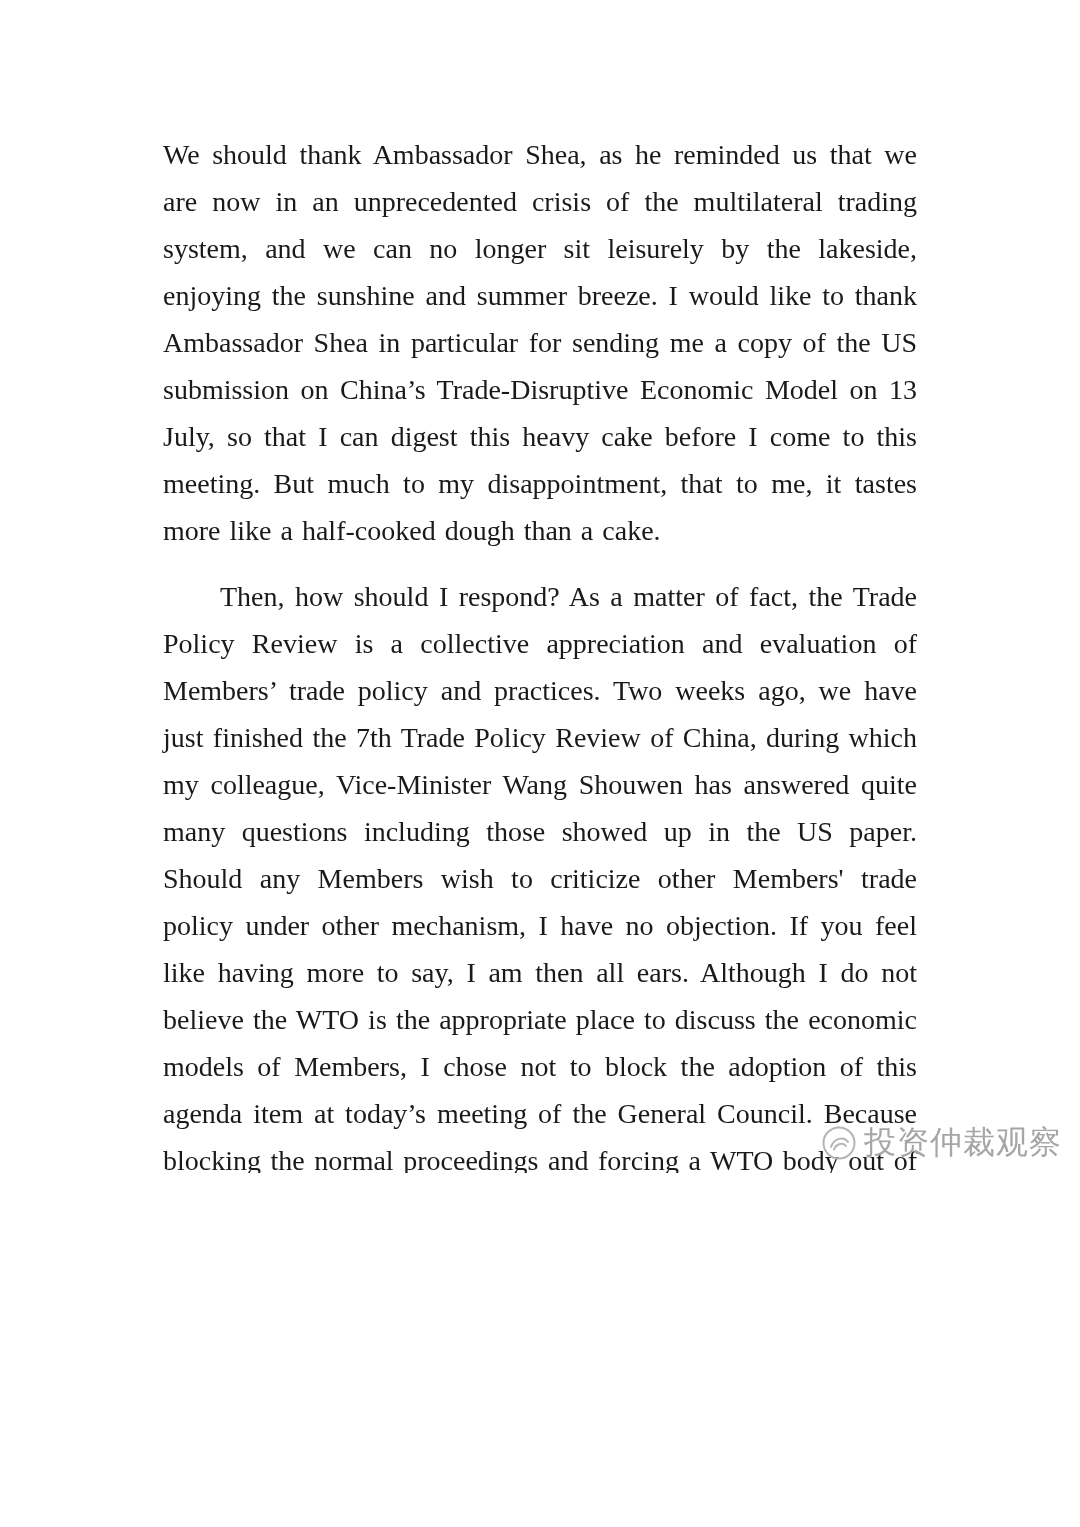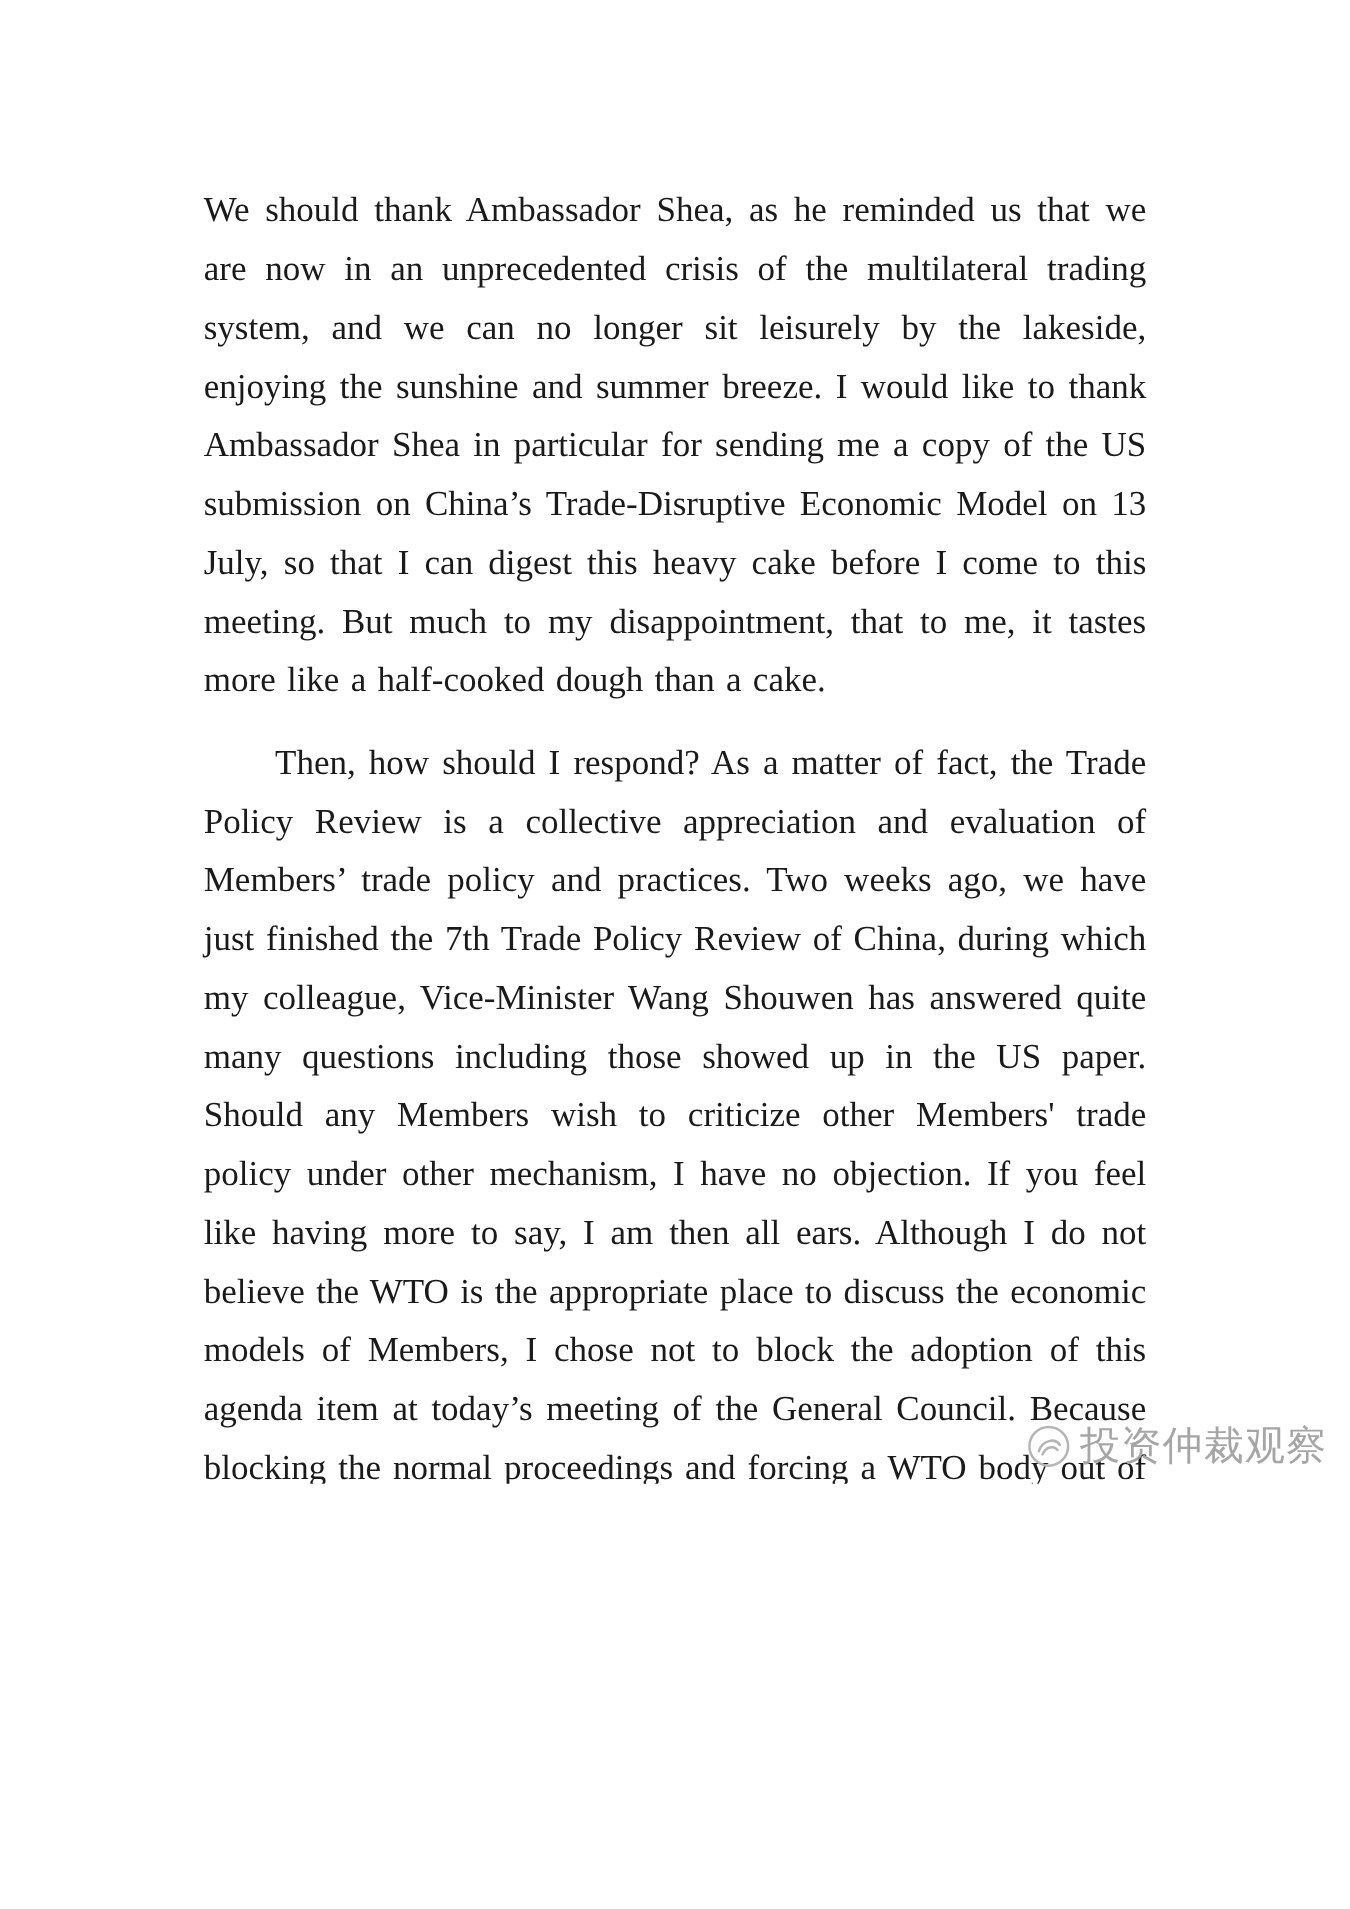--- a/index.html
+++ b/index.html
@@ -1,21 +1,21 @@
 <!DOCTYPE html>
 <html><head>
 <meta charset="utf-8">
 <style>
   * { margin: 0; padding: 0; box-sizing: border-box; }
   html, body { background: #ffffff; }
   .page {
     position: relative;
     width: 1080px;
     height: 1173px;
-    margin: 14px auto;
+    margin: 0 auto;
     background: #ffffff;
     overflow: hidden;
     font-family: "Liberation Serif", serif;
   }
   .content {
     position: absolute;
     left: 163px;
     top: 131px;
     width: 754px;
   }

